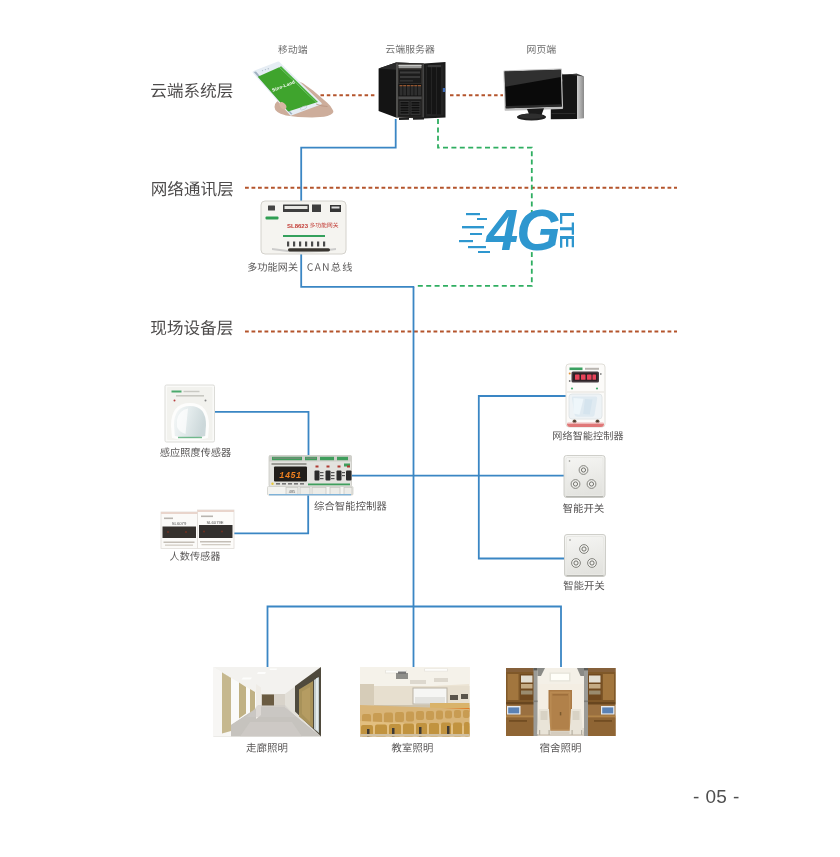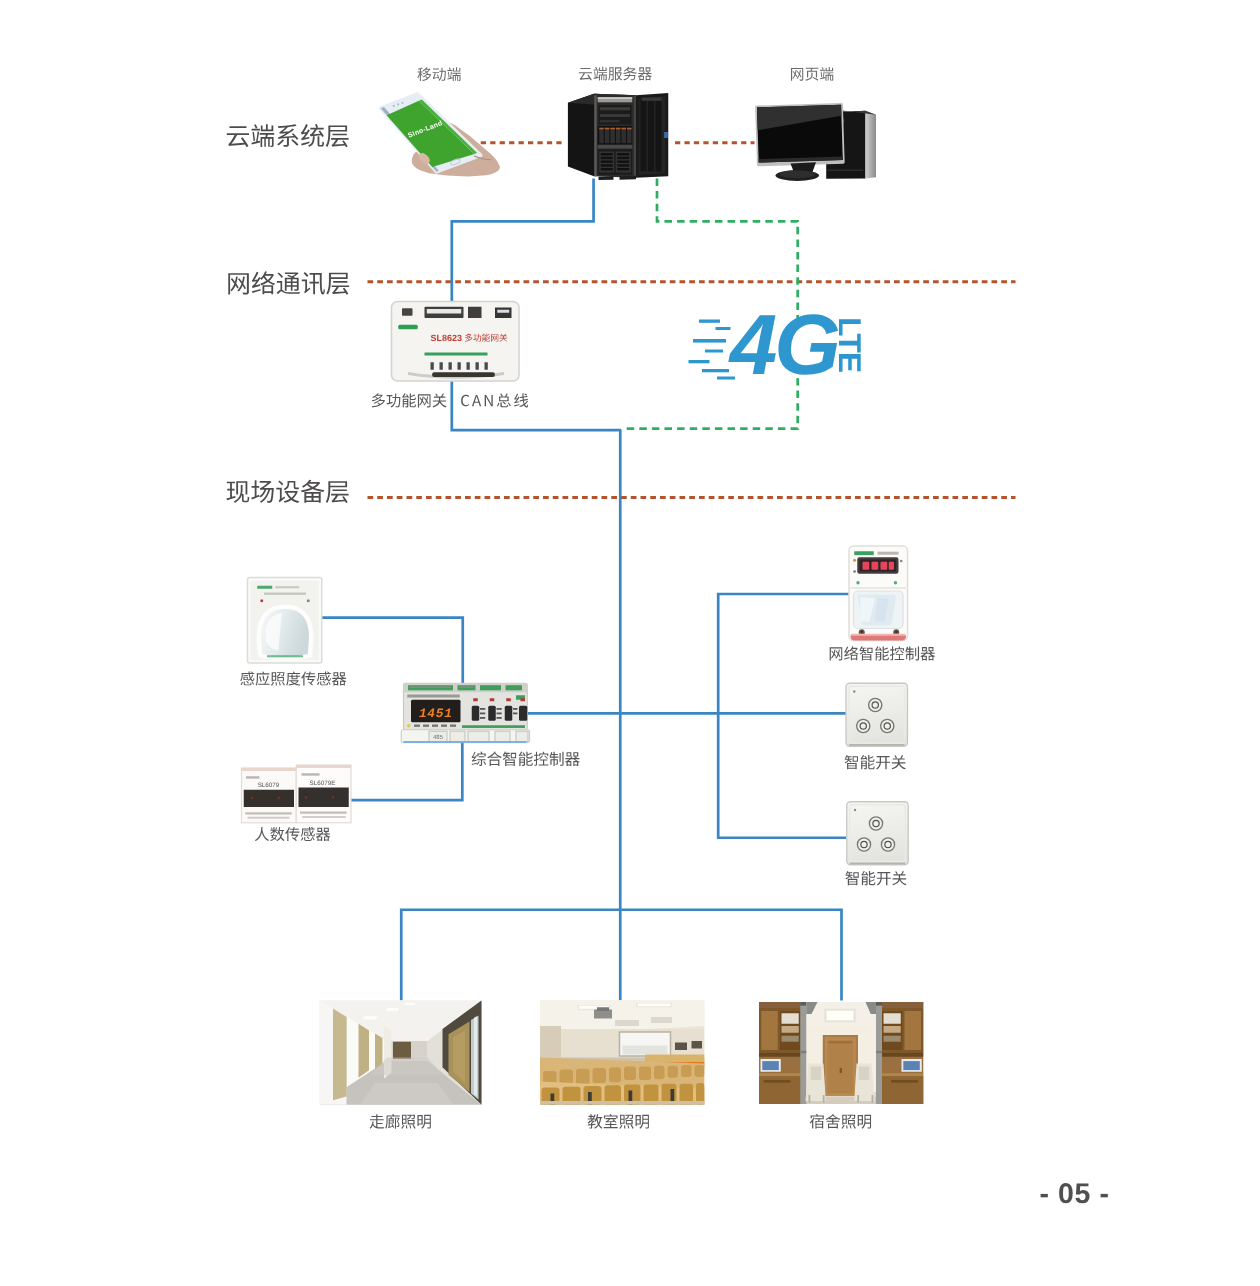--- a/index.html
+++ b/index.html
@@ -1,16 +1,16 @@
 <!DOCTYPE html>
 <html><head><meta charset="utf-8">
 <style>
 html,body{margin:0;padding:0;background:#fff;width:840px;height:857px;overflow:hidden}
 #page{position:relative;width:840px;height:857px;font-family:"Liberation Sans",sans-serif}
-.pn{position:absolute;left:693px;top:786px;font-size:19px;font-weight:bold;color:#4f4f4f;letter-spacing:0.4px}
+.pn{position:absolute;left:693px;top:786px;font-size:19px;font-weight:normal;color:#4f4f4f;letter-spacing:0.4px}
 </style></head>
 <body>
 <div id="page">
 <svg width="840" height="857" viewBox="0 0 840 857" style="position:absolute;left:0;top:0">
 <defs>
 <linearGradient id="pcside" x1="0" y1="0" x2="1" y2="0">
           <stop offset="0" stop-color="#cfcfcf"></stop>
           <stop offset="1" stop-color="#8a8a8a"></stop>
         </linearGradient>
 <linearGradient id="domeg" x1="0" y1="0" x2="1" y2="0.3">

